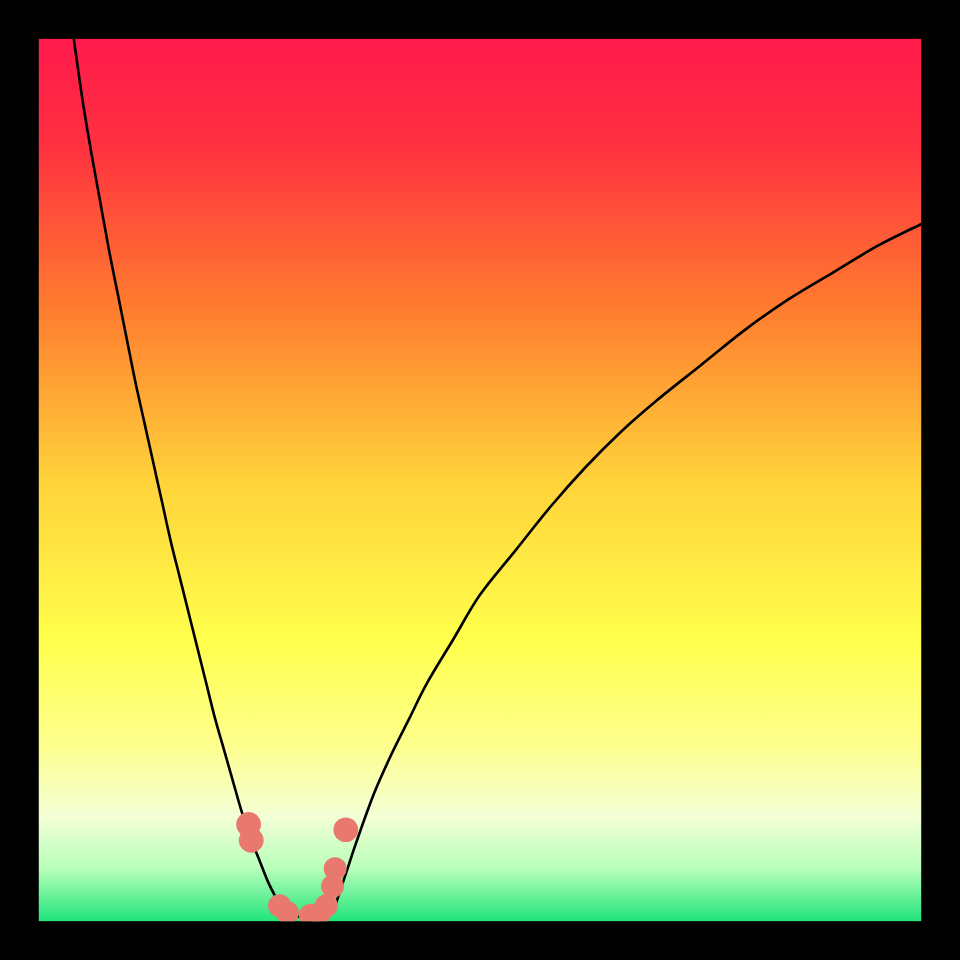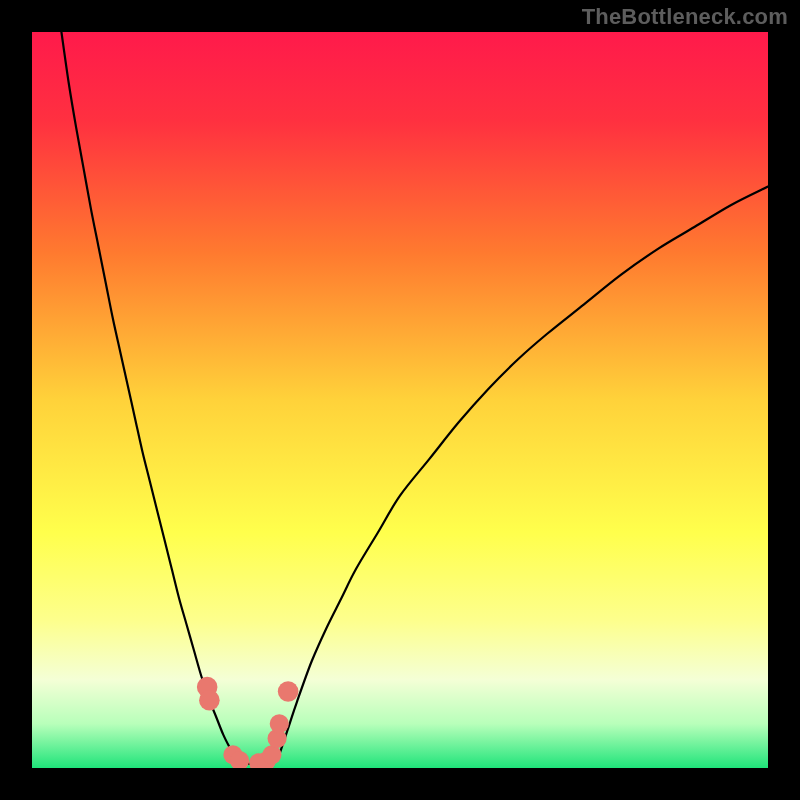--- a/index.html
+++ b/index.html
@@ -35,21 +35,20 @@
     font-weight: 600;
     color: #5d5d5d;
     letter-spacing: 0.2px;
   }
   svg { display: block; }
 </style>
 </head>
 <body>
 
 <div class="frame">
-  <div class="watermark">TheBottleneck.com</div>
   <div class="plot">
     <svg id="plot-svg" width="736" height="736" viewBox="0 0 736 736">
       <defs>
         <linearGradient id="bg-grad" x1="0" y1="0" x2="0" y2="1">
             <stop offset="0%" stop-color="#ff1a4b"></stop>
             <stop offset="12%" stop-color="#ff3040"></stop>
             <stop offset="30%" stop-color="#ff7a2f"></stop>
             <stop offset="50%" stop-color="#ffd23a"></stop>
             <stop offset="68%" stop-color="#ffff4c"></stop>
             <stop offset="80%" stop-color="#fdff8d"></stop>

